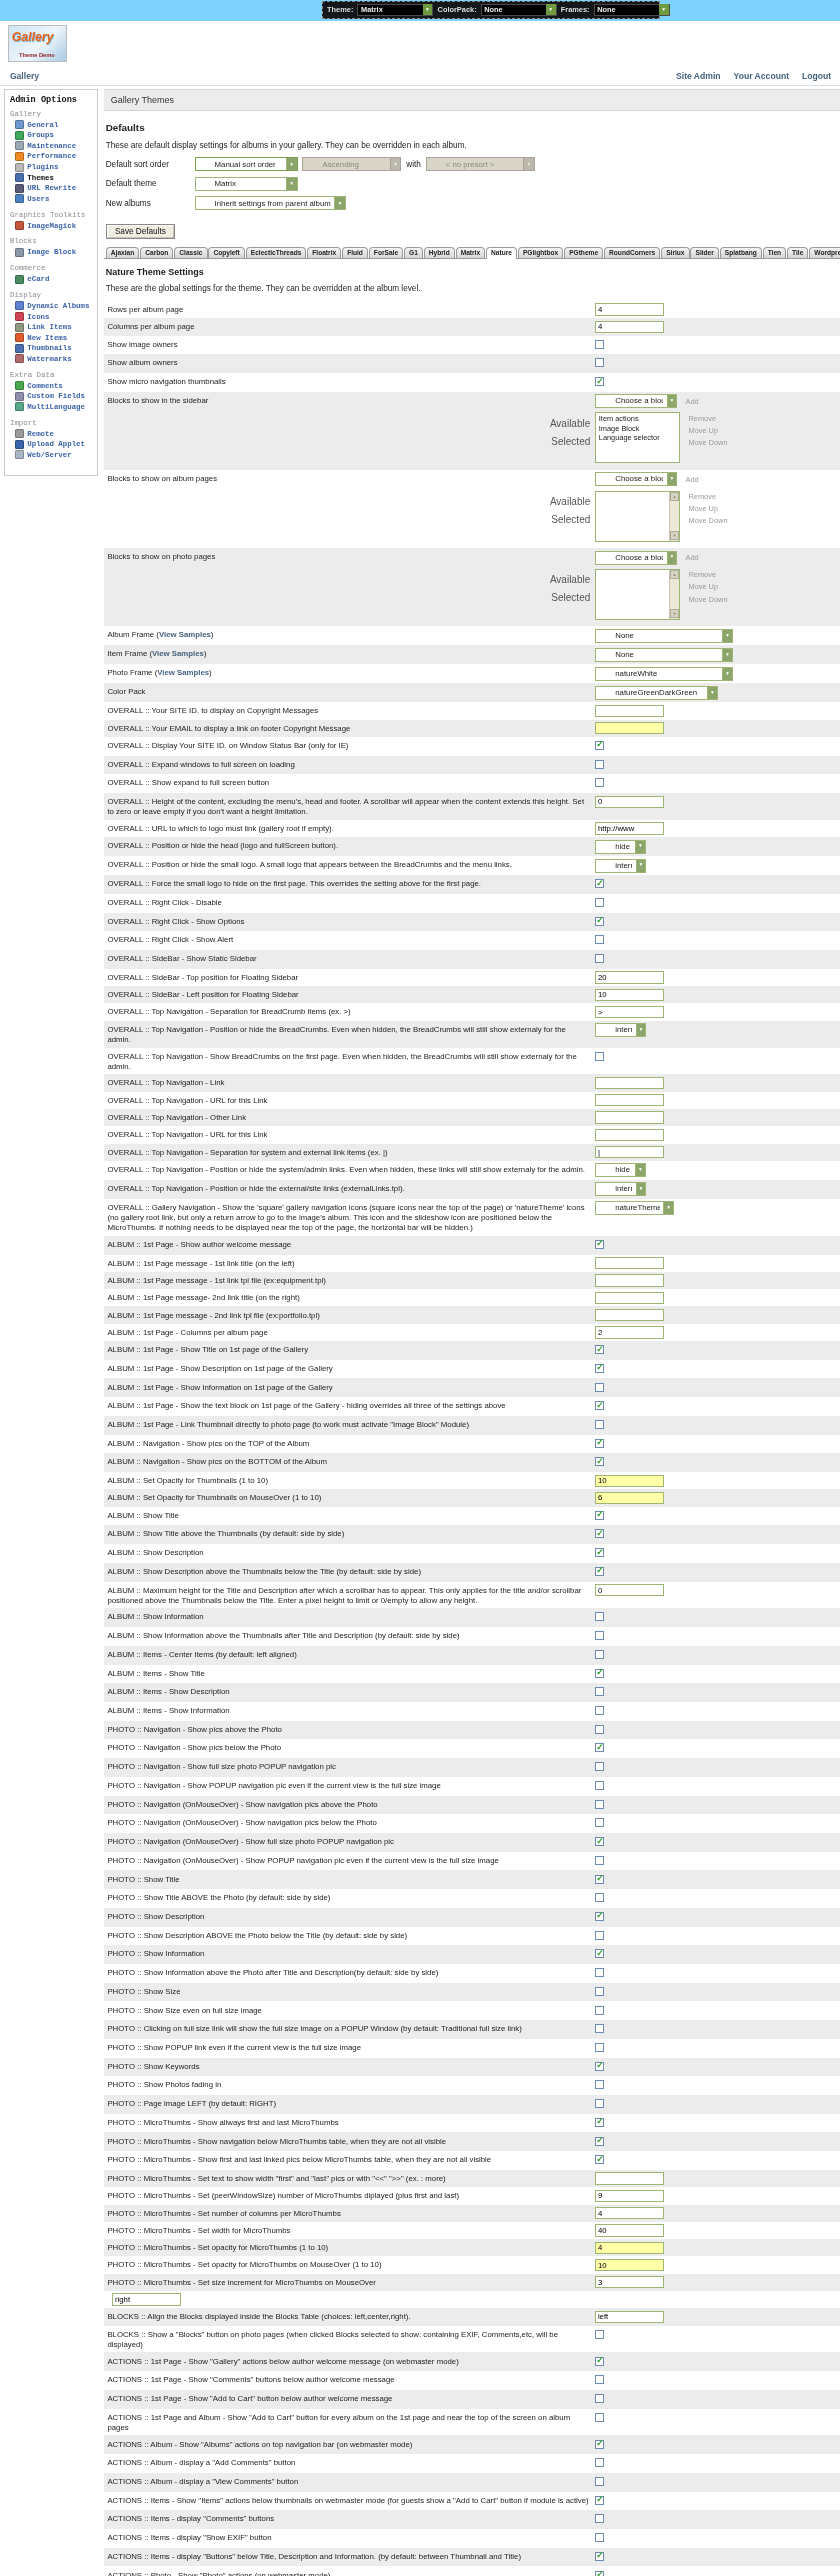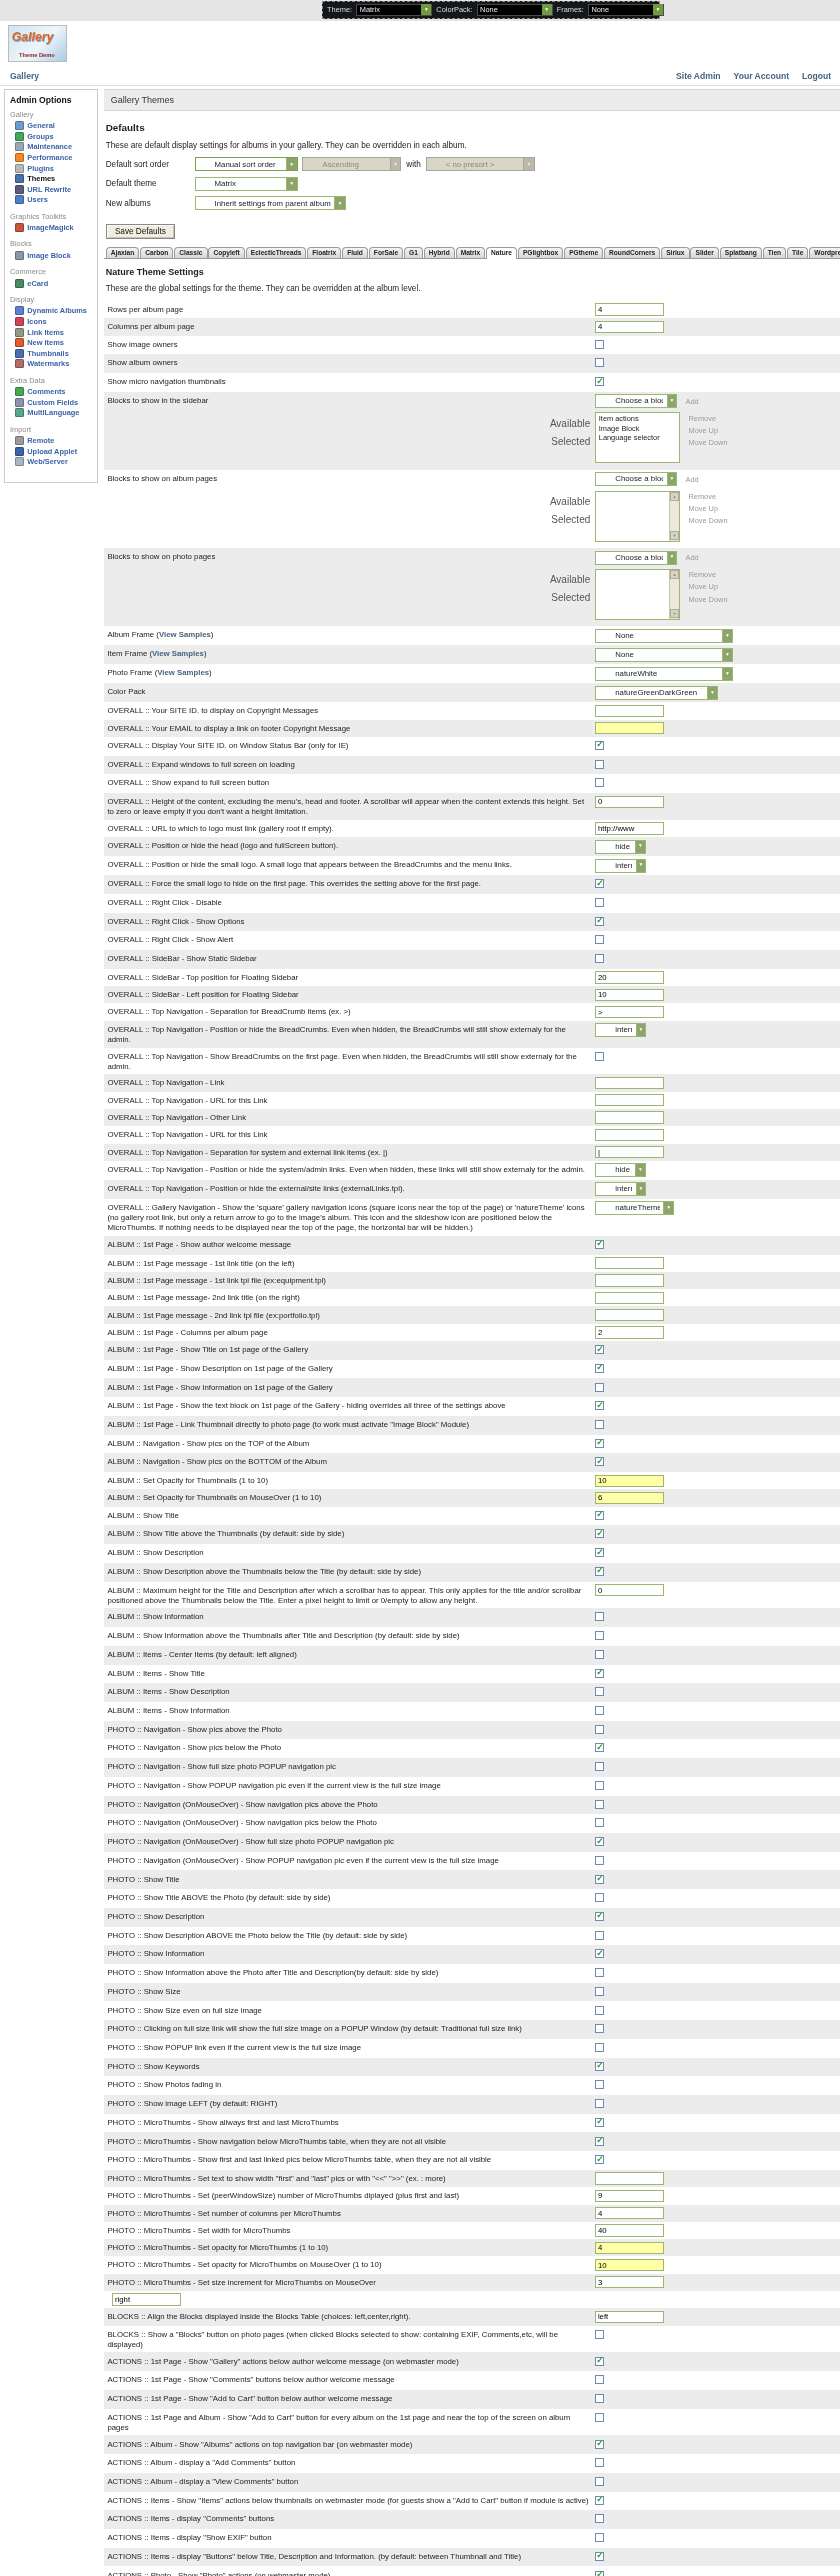--- a/index.html
+++ b/index.html
@@ -1,20 +1,20 @@
 <!DOCTYPE html>
 <html style="font-size:13px"><head>
 <meta charset="utf-8">
 <style>
   * { box-sizing: border-box; }
   html,body { margin:0; padding:0; }
   body { width:841px; font-family:"Liberation Sans", sans-serif; background:#fff; color:#222; }
 
   
-  .topstrip { height:21.3px; position:relative; background:#e5e5e5; }
+  .topstrip { height:21.3px; position:relative; background:#7dd3fc;font-weight:bold; }
   .topbox { position:absolute; left:322px; top:0.8px; width:338px; height:18px; background:#14181c;
             border:0.8px dashed #8a8a8a; display:flex; align-items:center; gap:4.1px; padding:0 4.1px;
             color:#ddd; font-size:7.4px; }
   .tsel { display:inline-flex; align-items:center; justify-content:space-between; background:#000;
           border:0.8px solid #4a4a4a; color:#eee; height:12.3px; font-size:7.4px; padding-left:2.5px; min-width:76px; }
   .tsel .arr { width:9.9px; height:10.7px; background:#6f9a3f; color:#fff; font-size:4.9px; display:flex;
                align-items:center; justify-content:center; margin-left:3.3px; }
 
   
   .logorow { height:46px; padding:3.3px 0 0 8.2px; }
@@ -23,21 +23,21 @@
   .logo .t { position:absolute; left:2.5px; top:4.1px; font-weight:bold; font-style:italic; font-size:12.3px;
              color:#e8641b; text-shadow:0.8px 0.8px 0 #7fb0d8; }
   .logo .s { position:absolute; left:9.9px; bottom:2.5px; font-size:5.7px; color:#8a1a1a; font-weight:bold; }
   .hdr { display:flex; justify-content:space-between; padding:4.1px 9.9px 3.3px; border-bottom:0.8px solid #d8dee8;
          font-size:8.6px; }
   .hdr a { color:#46637f; text-decoration:none; font-weight:bold; }
   .hdr .rl a { margin-left:13px; }
 
   
   .wrap { display:flex; align-items:flex-start; }
-  .sidebar { width:100px; flex:none; padding:3.3px 1.6px 0 4.1px; }
+  .sidebar { width:100px; flex:none; padding:3.3px 1.6px 0 4.1px;font-family:Liberation Mono, monospace; }
   .sbox { border:0.8px solid #ccc; background:#fff; padding:3.3px 1.6px 8.2px 3.3px; }
   .sb-title { font-weight:bold; font-size:8.6px; margin:1.6px 0 4.9px 1.6px; color:#111; }
   .sgroup { margin-bottom:6.6px; }
   .sglbl { color:#8a8a8a; font-size:7.4px; margin:3.3px 0 1.6px 1.6px; }
   .sitem { display:flex; align-items:center; gap:3.3px; padding:0.8px 0 0.8px 6.6px; font-size:7.4px;
            color:#3c63a8; font-weight:bold; text-decoration:none; }
   .sitem .icn { width:9px; height:9px; border-radius:1.6px; border:0.8px solid rgba(0,0,0,.25); flex:none; }
   .sitem.current { color:#111; }
 
   .content { flex:1; padding:3.3px 4.1px 0 4.1px; }
@@ -759,21 +759,21 @@
         </div>
         <div class="srow alt">
           <div class="lbl">PHOTO :: Show Keywords</div>
           <div class="ctl"><span class="cb checked"></span></div>
         </div>
         <div class="srow">
           <div class="lbl">PHOTO :: Show Photos fading in</div>
           <div class="ctl"><span class="cb"></span></div>
         </div>
         <div class="srow alt">
-          <div class="lbl">PHOTO :: Show image LEFT (by default: RIGHT)</div>
+          <div class="lbl">PHOTO :: Page image LEFT (by default: RIGHT)</div>
           <div class="ctl"><span class="cb"></span></div>
         </div>
         <div class="srow">
           <div class="lbl">PHOTO :: MicroThumbs - Show allways first and last MicroThumbs</div>
           <div class="ctl"><span class="cb checked"></span></div>
         </div>
         <div class="srow alt">
           <div class="lbl">PHOTO :: MicroThumbs - Show navigation below MicroThumbs table, when they are not all visible</div>
           <div class="ctl"><span class="cb checked"></span></div>
         </div>

